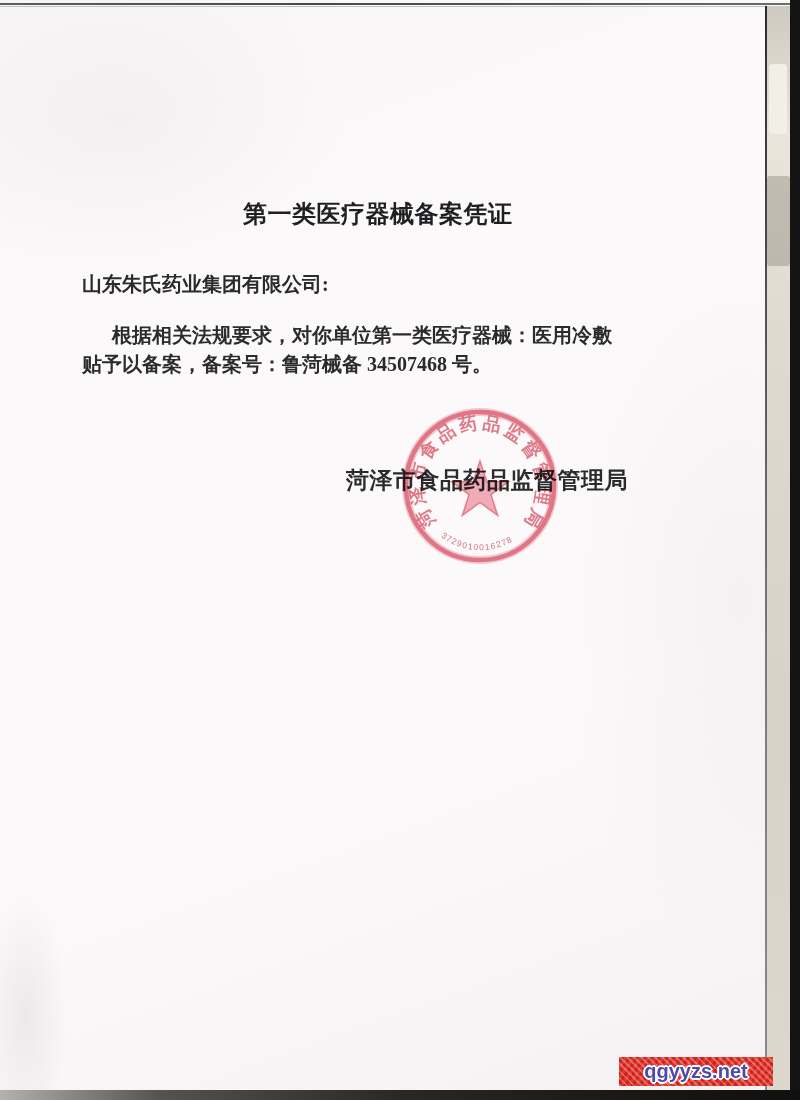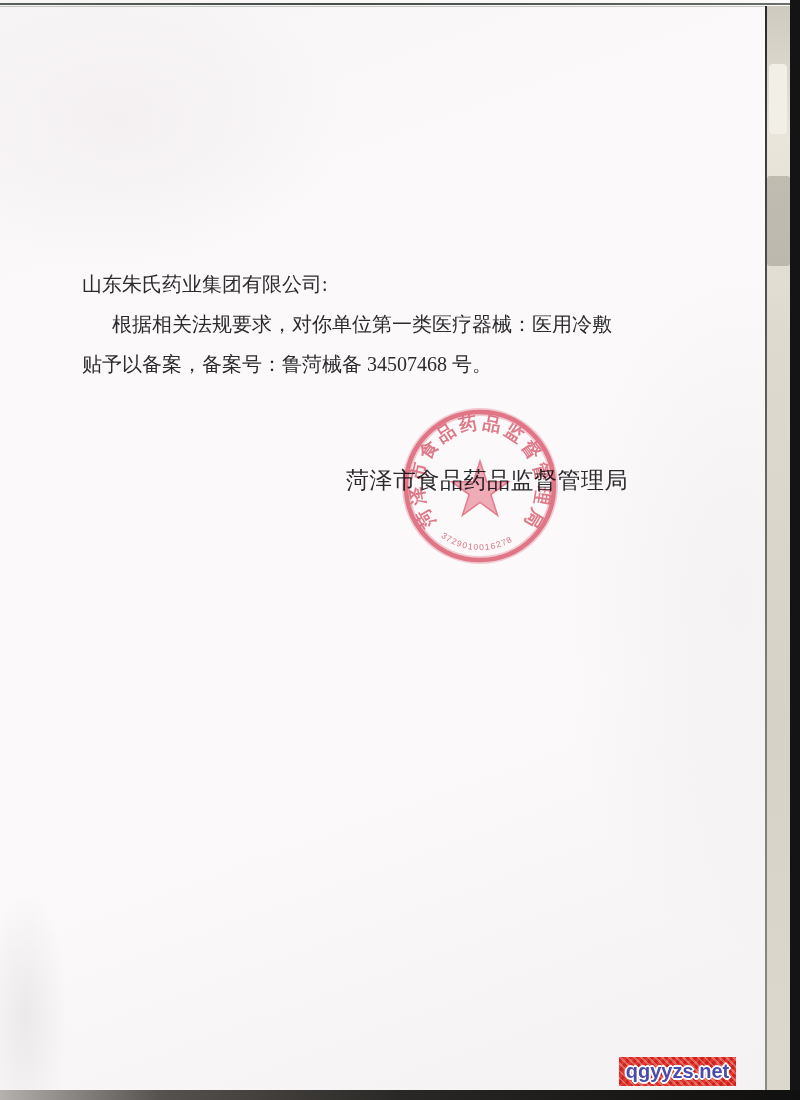--- a/index.html
+++ b/index.html
@@ -53,35 +53,35 @@
     background: linear-gradient(to right, #b4b1ae, #55524f 20%, #2a2826 50%, #171513 85%, #101010);
   }
   
   .doc-title {
     position: absolute; left: 243px; top: 198px;
     font-size: 24px; font-weight: bold; color: #1f1f22;
     letter-spacing: 0.5px; white-space: nowrap;
   }
   .doc-line {
     position: absolute; color: #2b2b2e; font-size: 20px;
-    white-space: nowrap; letter-spacing: 0px;
+    white-space: nowrap; letter-spacing: 0px; font-weight: bold;
   }
   .line-recipient { left: 82px;  top: 271px; }
-  .line-body1     { left: 112px; top: 311px; }
+  .line-body1     { left: 112px; top: 322px; }
   .line-body2     { left: 82px;  top: 351px; }
   .line-issuer    { left: 346px; top: 465px; font-size: 23px; letter-spacing: 0.5px; }
   .line-date      { left: 402px; top: 503px; font-size: 21px; letter-spacing: 1px; }
   
   .stamp {
     position: absolute; left: 394px; top: 399px; width: 176px; height: 176px;
     mix-blend-mode: multiply; opacity: 0.92;
   }
   
   .site-watermark {
-    position: absolute; left: 619px; top: 1057px; width: 117px; height: 29px;
+    position: absolute; left: 619px; top: 1057px; width: 154px; height: 29px;
     background:
       repeating-linear-gradient(45deg, rgba(255,255,255,0.28) 0 2px, rgba(255,255,255,0) 2px 5px),
       repeating-linear-gradient(-55deg, rgba(180,20,20,0.5) 0 3px, rgba(240,70,60,0.15) 3px 6px),
       #e23328;
     display: flex; align-items: center; justify-content: center;
   }
   .site-watermark .wm-text {
     font-family: "Liberation Sans", "DejaVu Sans", sans-serif;
     font-weight: bold; font-size: 20px; color: #4b4bab; letter-spacing: 0px;
     text-shadow:
@@ -98,20 +98,21 @@
   <div class="top-edge-line"></div>
   <div class="top-edge-line2"></div>
   <div class="paper-right-edge"></div>
   <div class="scanner-strip">
     <div class="patch1"></div>
     <div class="patch2"></div>
   </div>
   <div class="black-right-band"></div>
   <div class="bottom-edge-band"></div>
 
+  <div class="doc-title">第一类医疗器械备案凭证</div>
 
   <div class="doc-line line-recipient">山东朱氏药业集团有限公司:</div>
   <div class="doc-line line-body1">根据相关法规要求，对你单位第一类医疗器械：医用冷敷</div>
   <div class="doc-line line-body2">贴予以备案，备案号：鲁菏械备 34507468 号。</div>
 
   <div class="doc-line line-issuer">菏泽市食品药品监督管理局</div>
 
   <svg class="stamp" viewBox="0 0 176 176" xmlns="http://www.w3.org/2000/svg">
     <defs>
       <path id="ringTextPath" d="M 42.2 123.5 A 57 57 0 1 1 129.8 123.5" fill="none"></path>

